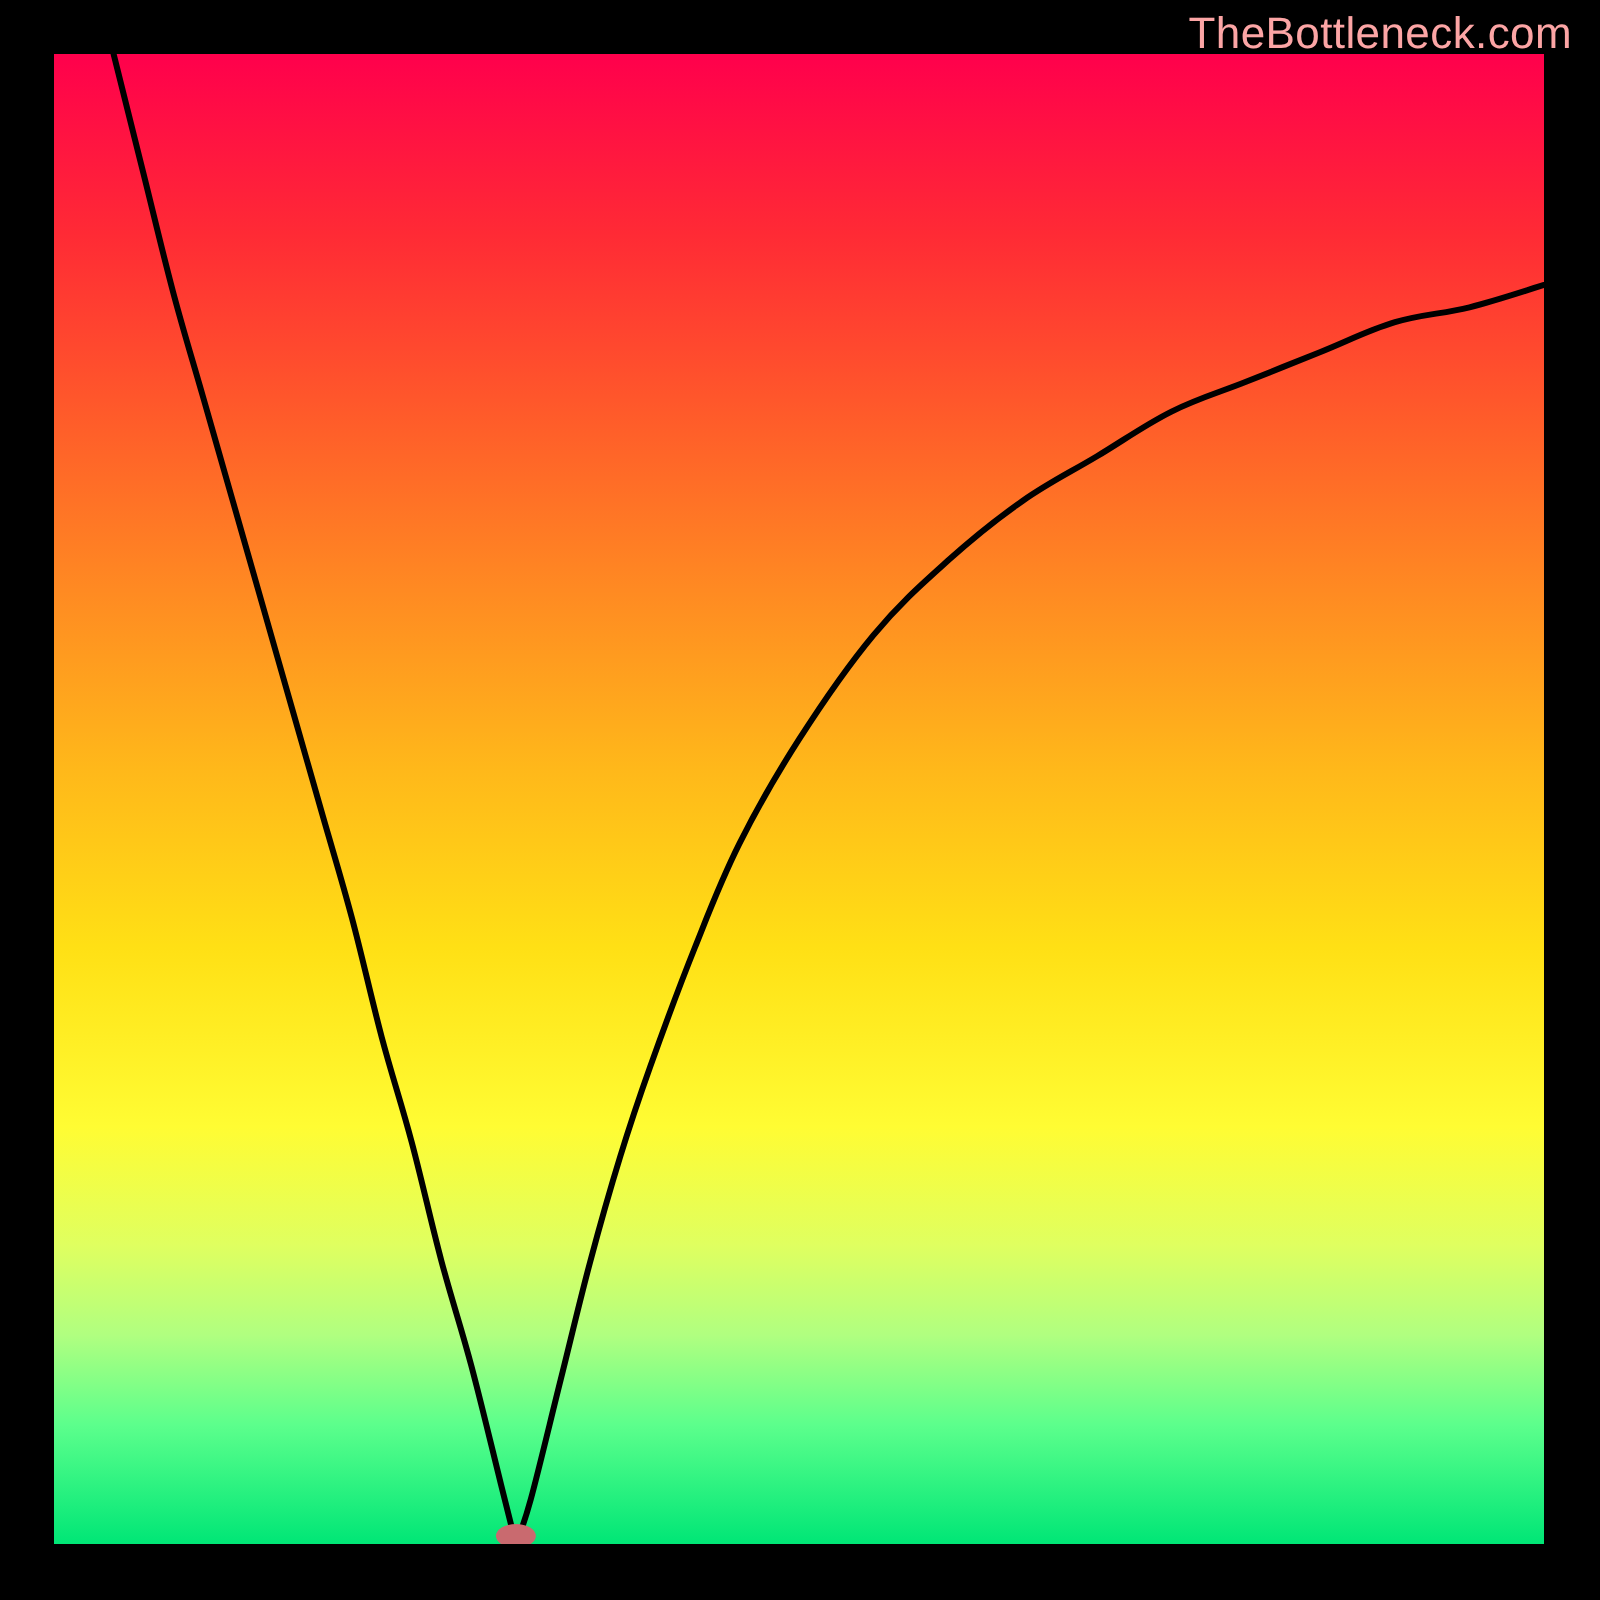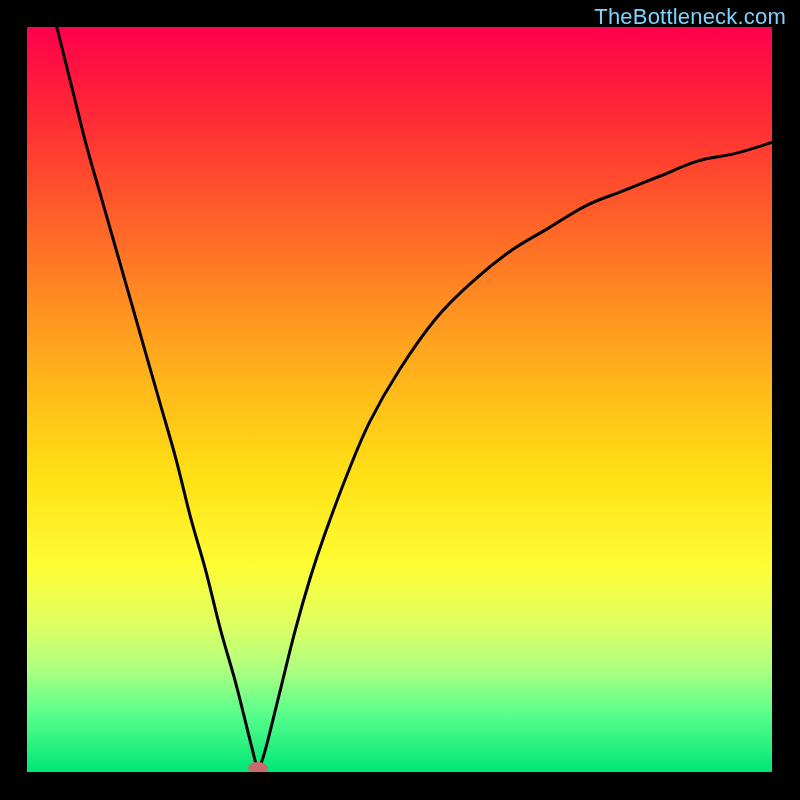--- a/index.html
+++ b/index.html
@@ -23,21 +23,21 @@
       #dfff60 80%,
       #b0ff80 86%,
       #5cff8c 92%,
       #00e676 100%);
   }
 
   .watermark {
     position: absolute;
     top: 4px;
     right: 14px;
-    color: #7dd3fc;
+    color: #fca5a5;
     font-size: 22px;
     font-weight: 500;
     letter-spacing: 0.2px;
   }
 
   .plot-svg {
     position: absolute;
     left: 0; top: 0;
     width: 100%;
     height: 100%;

